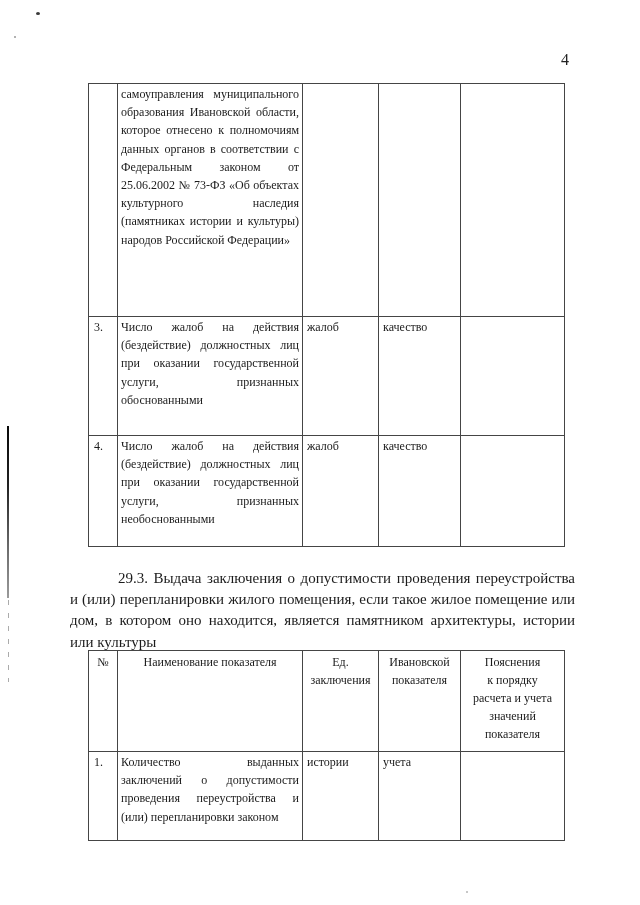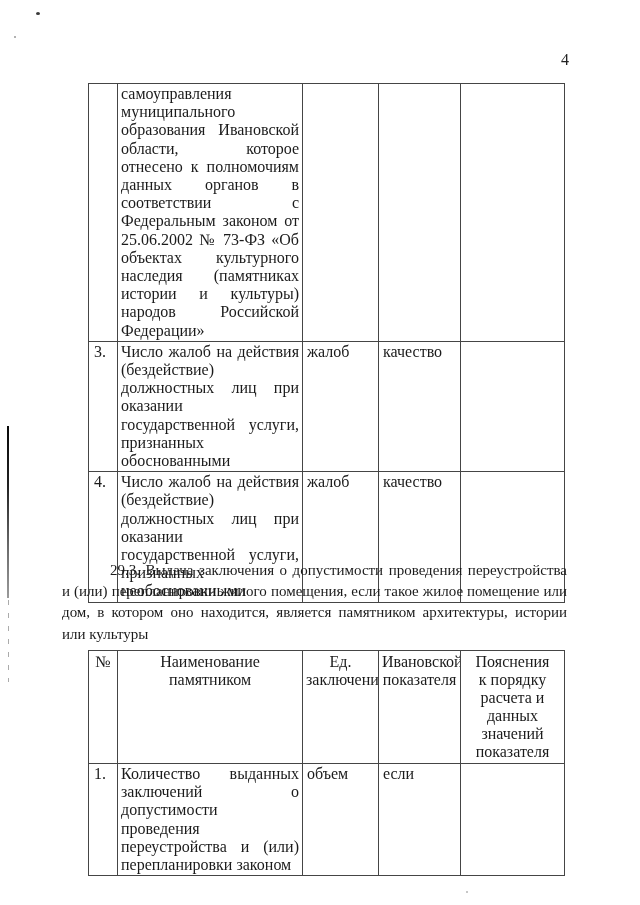--- a/index.html
+++ b/index.html
@@ -18,21 +18,21 @@
     top: 51px;
     font-size: 16px;
     color: #222;
   }
   table.doc-table {
     position: absolute;
     left: 88px;
     border-collapse: collapse;
     table-layout: fixed;
     width: 476px;
-    font-size: 16px;
+    font-size: 12px;
     line-height: 18.2px;
     color: #1b1b1b;
   }
   table.t1 { top: 83px; }
   table.t2 { top: 650px; }
   .doc-table td {
     border: 1px solid #454545;
     vertical-align: top;
     padding: 1px 3px 1px 4px;
     overflow: hidden;
@@ -48,21 +48,21 @@
   .t1-r3 td { height: 116px; }
   .t1-r4 td { height: 108px; }
   .t2-head td { height: 96px; text-align: center; padding: 2px 3px; }
   .t2-head td.hd-notes { white-space: pre-line; line-height: 18px; }
   .t2-r1 td { height: 86px; }
   .section-par {
     position: absolute;
     left: 62px;
     top: 560px;
     width: 505px;
-    margin: 0;
+    margin: 8px;
     font-size: 15px;
     line-height: 21.2px;
     text-align: justify;
     text-indent: 48px;
     color: #1b1b1b;
   }
   
   .artifact-line-1 {
     position: absolute;
     left: 7px; top: 426px;
@@ -132,32 +132,32 @@
     <colgroup>
       <col class="c-num">
         <col class="c-name">
         <col class="c-unit">
         <col class="c-cat">
         <col class="c-notes">
     </colgroup>
     <tbody>
       <tr class="t2-head">
         <td>№</td>
-        <td>Наименование памятником</td>
+        <td>Наименование показателя</td>
         <td>Ед. заключения</td>
         <td>Ивановской показателя</td>
         <td class="hd-notes">Пояснения
 к порядку
-расчета и данных
+расчета и учета
 значений
 показателя</td>
       </tr>
       <tr class="t2-r1">
         <td class="cell-num">1.</td>
         <td class="cell-name">Количество выданных заключений о допустимости проведения переустройства и (или) перепланировки законом</td>
-        <td>объем</td>
-        <td>если</td>
+        <td>истории</td>
+        <td>учета</td>
         <td></td>
       </tr>
     </tbody>
   </table>
 
 </div>
 
 </body></html>

